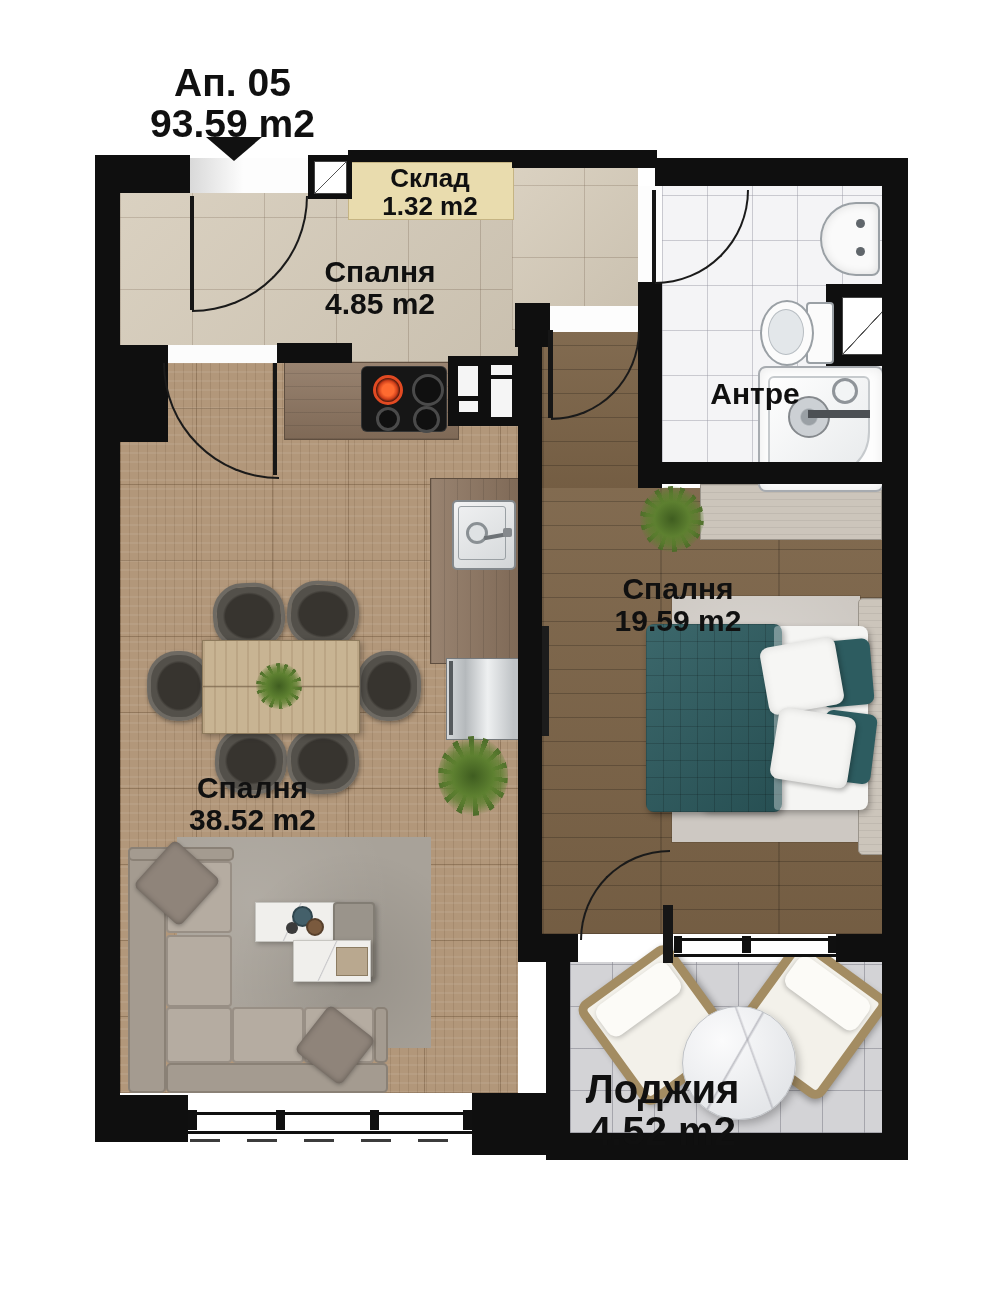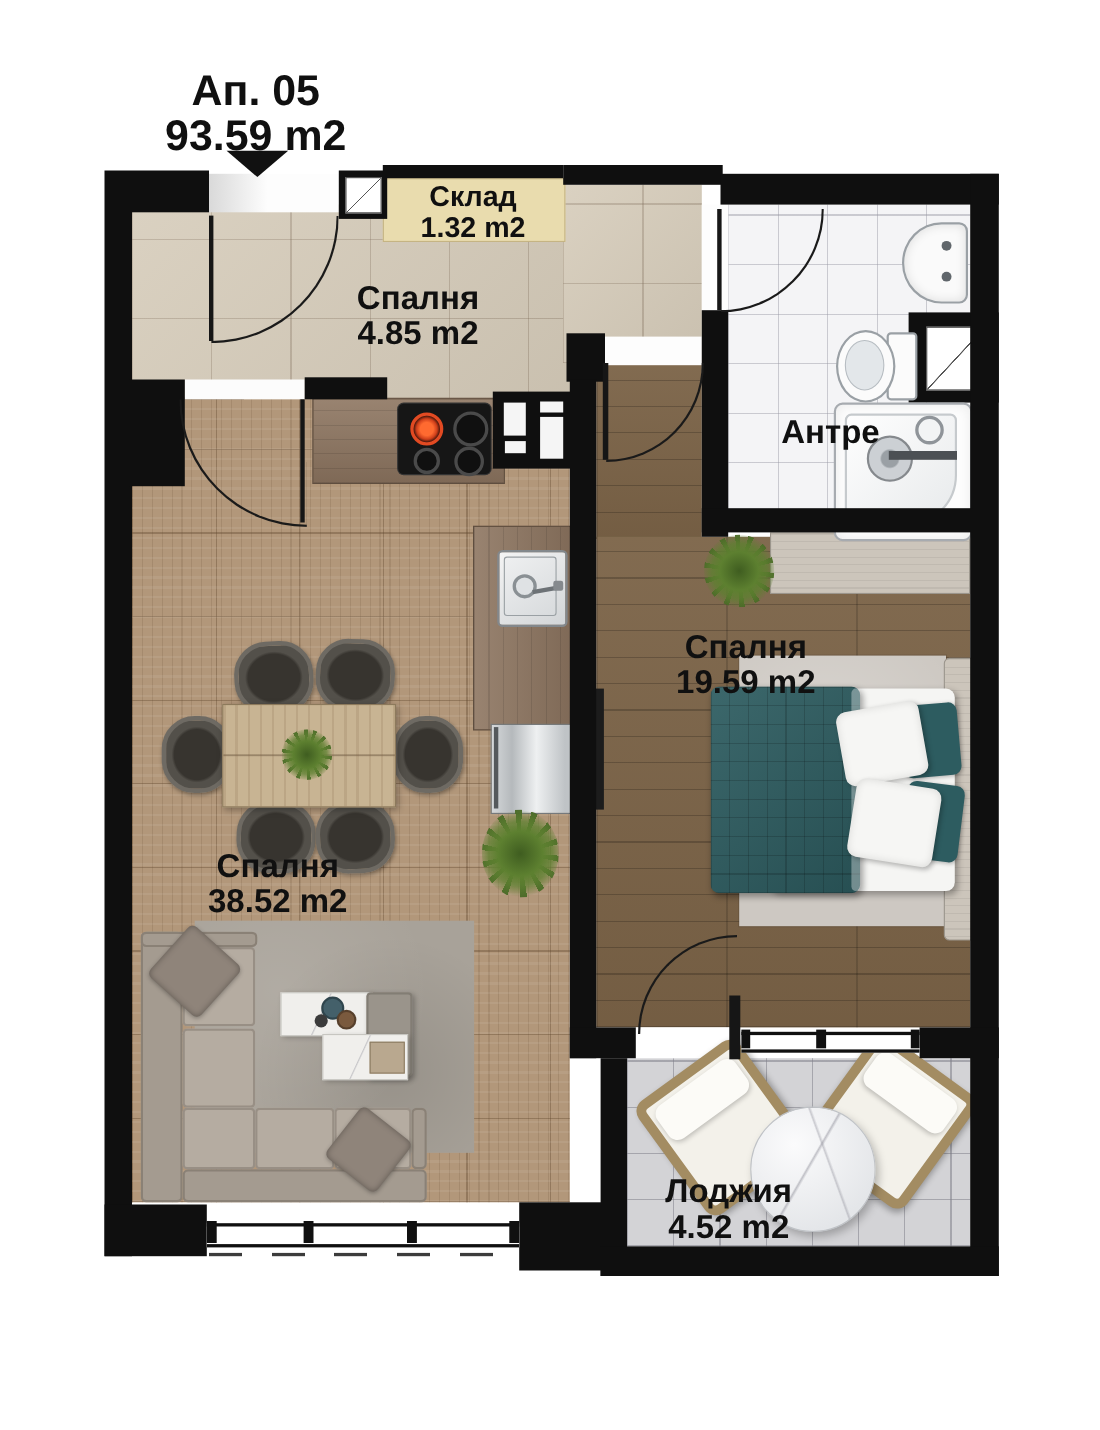--- a/index.html
+++ b/index.html
@@ -262,18 +262,18 @@
     <span>Антре</span>
   </div>
   <div class="label" style="left:563px;top:573px;width:230px;font-size:30px;">
     <span>Спалня</span>
     <span>19.59 m2</span>
   </div>
   <div class="label" style="left:130px;top:772px;width:245px;font-size:30px;">
     <span>Спалня</span>
     <span>38.52 m2</span>
   </div>
-  <div class="label" style="left:550px;top:1068px;width:225px;font-size:30px;">
+  <div class="label" style="left:550px;top:1068px;width:225px;font-size:40px;">
     <span>Лоджия</span>
     <span>4.52 m2</span>
   </div>
 
 </div>
 
 </body></html>

